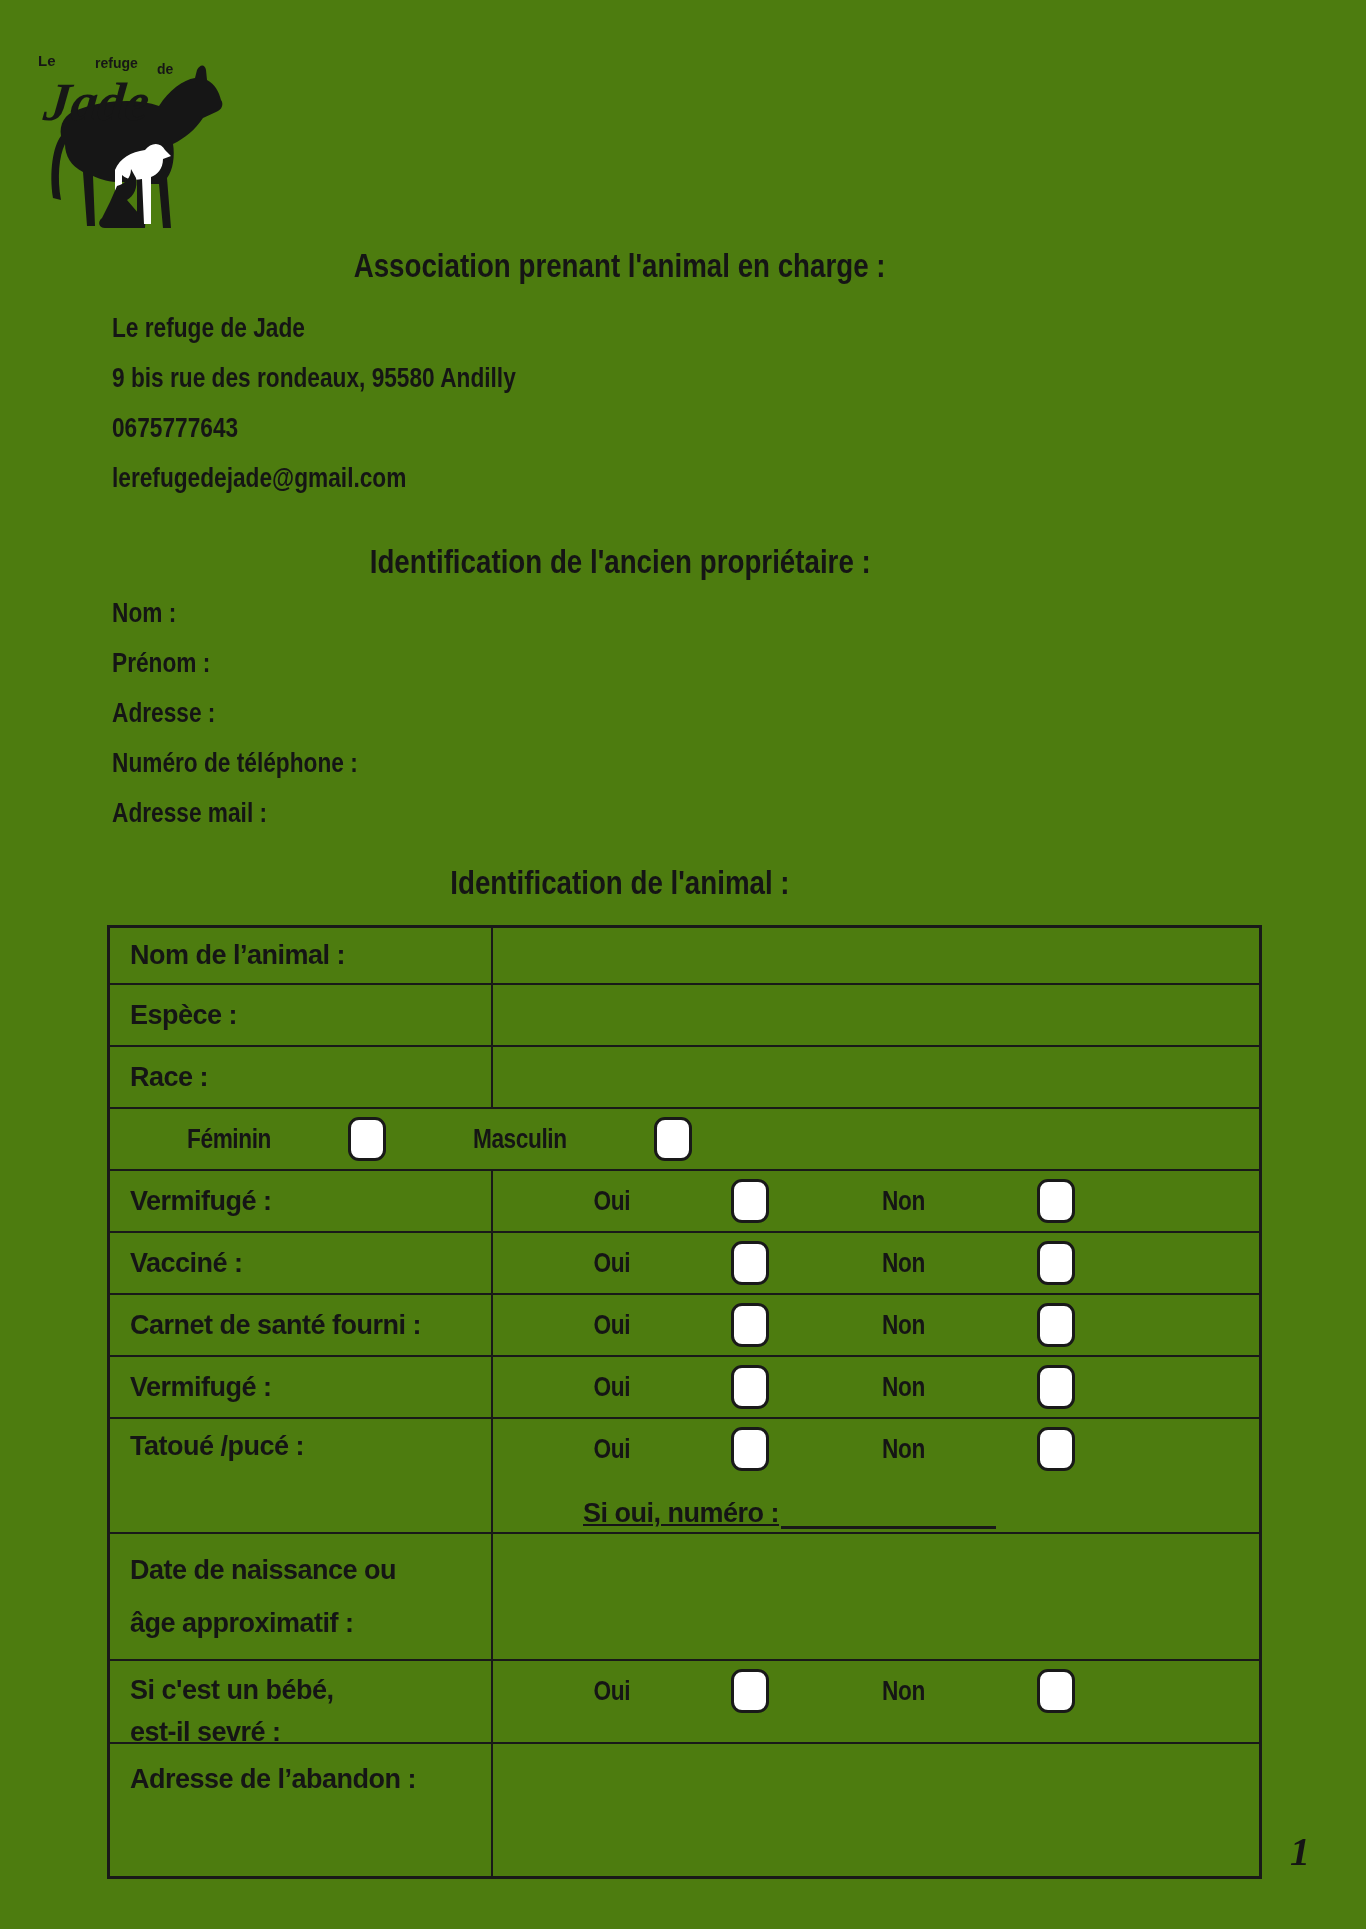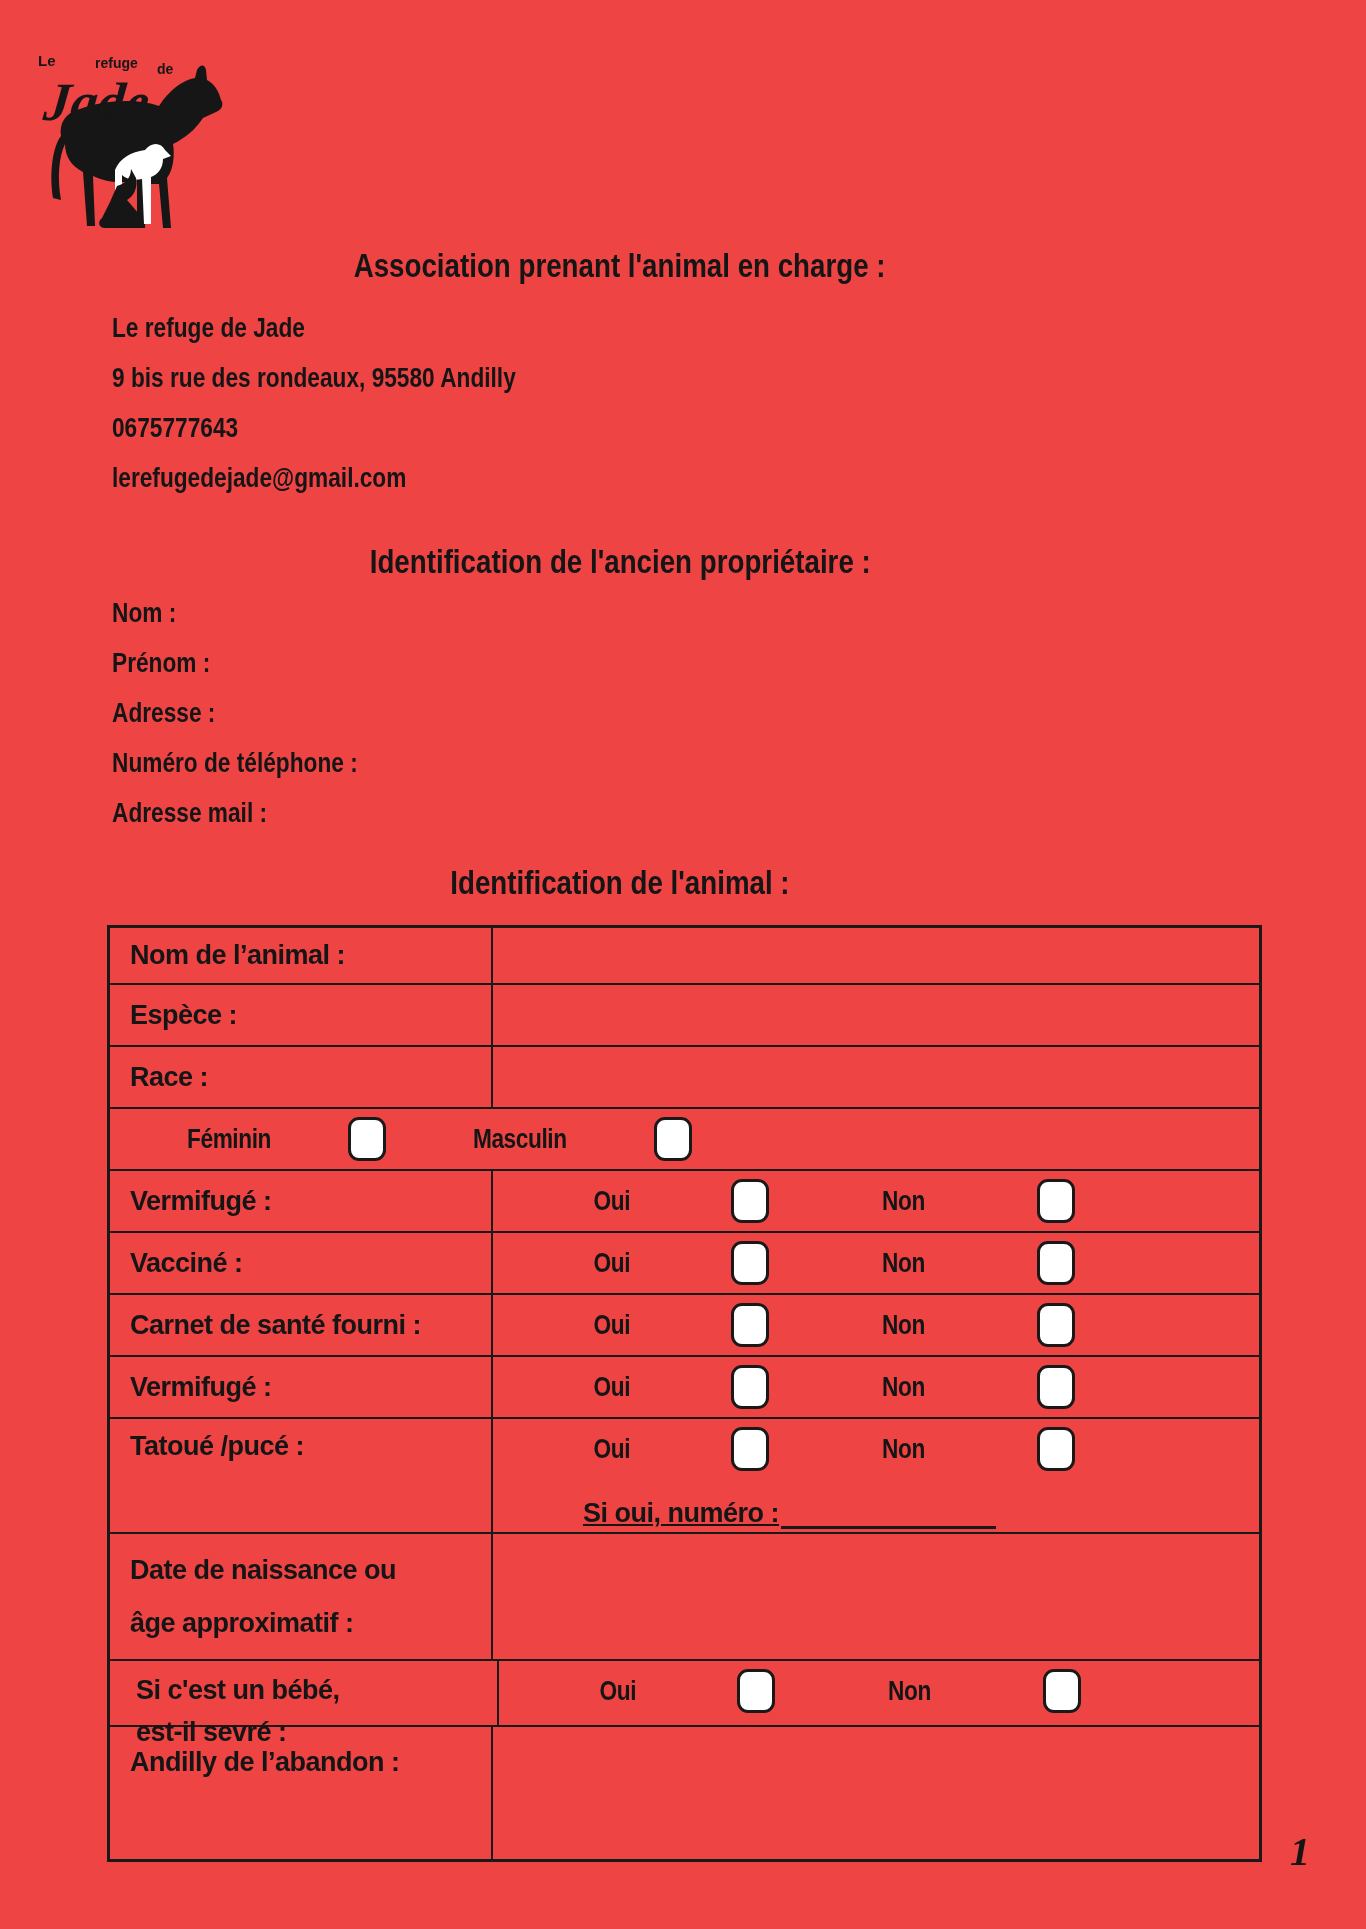--- a/index.html
+++ b/index.html
@@ -1,17 +1,17 @@
 <!DOCTYPE html>
 <html><head>
 <meta charset="utf-8">
 <style>
   html,body{margin:0;padding:0;background:#e8e8e8;}
   .page{
-    position:relative;width:1366px;height:1929px;background:#ef4444;
+    position:relative;width:1366px;height:1929px;background:#4d7c0f;
     font-family:"Liberation Sans","DejaVu Sans",sans-serif;
     color:#151515;overflow:hidden;margin:0 auto;
   }
   
   .tx{display:inline-block;transform:scaleX(0.84);white-space:nowrap;}
   .tx-l{transform-origin:0 50%;}
   .tx-c{transform-origin:50% 50%;}
   .tx-t{transform:scaleX(0.95);transform-origin:50% 50%;}
 
   .logo{position:absolute;left:25px;top:38px;width:210px;height:205px;}
@@ -37,21 +37,21 @@
     font-size:27px;font-weight:700;letter-spacing:-0.5px;
   }
   .row{display:flex;box-sizing:border-box;border-top:2px solid #191919;}
   .row:first-child{border-top:none;}
   .c1{width:383px;box-sizing:border-box;border-right:2px solid #191919;
       padding-left:20px;display:flex;align-items:center;}
   .c1.top{align-items:flex-start;}
   .c2{flex:1;display:flex;flex-direction:column;justify-content:center;}
   .c2.top{justify-content:flex-start;}
   .h55{height:55px;} .h62{height:62px;} .h115{height:115px;}
-  .h127{height:127px;gap:36px;} .h83{height:66px;padding-left:6px;} .h134{height:134px;}
+  .h127{height:127px;gap:36px;} .h83{height:83px;} .h134{height:134px;}
   .choice{display:flex;align-items:center;height:60px;flex:0 0 auto;}
   .opt1{width:238px;text-align:center;}
   .opt2{width:268px;text-align:center;}
   .cb{width:38px;height:44px;border:3px solid #191919;border-radius:11px;
       box-sizing:border-box;background:#fff;flex:0 0 auto;}
   .twolines{line-height:53px;padding-top:10px;display:block;}
   .twolines.tight{line-height:42px;padding-top:8px;}
   .extra-line{margin-left:90px;height:50px;display:flex;align-items:flex-end;text-decoration:underline;}
   .fill-line{display:inline-block;width:215px;height:24px;
       border-bottom:3px solid #191919;margin-left:2px;}
@@ -234,21 +234,21 @@
           <div class="opt1"><span class="tx tx-c">Oui</span></div>
           <div class="cb"></div>
           <div class="opt2"><span class="tx tx-c">Non</span></div>
           <div class="cb"></div>
         </div>
       </div>
     </div>
 
     <div class="row h134">
       <div class="c1 top" style="padding-top:20px;">
-          <span>Andilly de l’abandon :</span>
+          <span>Adresse de l’abandon :</span>
         </div>
       <div class="c2"></div>
     </div>
 
   </div>
 
   <div class="pagenum">1</div>
 
 </div>
 

